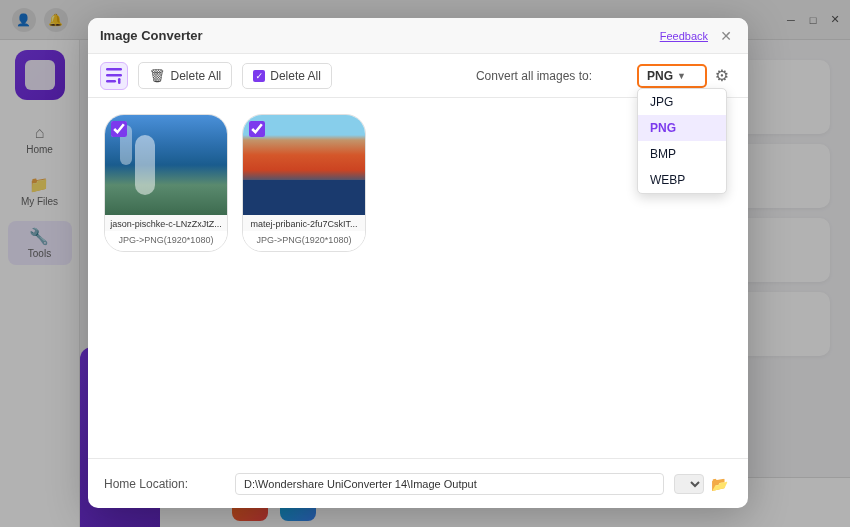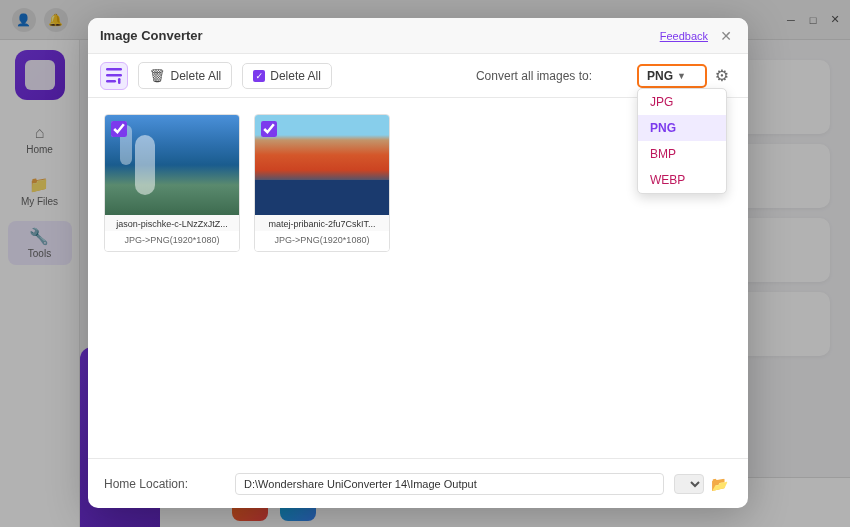--- a/index.html
+++ b/index.html
@@ -289,21 +289,21 @@
       background: white;
       border: 1px solid #ddd;
       border-radius: 5px;
       box-shadow: 0 4px 12px rgba(0,0,0,0.15);
       z-index: 100;
       overflow: hidden;
     }
     .dropdown-item {
       padding: 6px 12px;
       font-size: 12px;
-      color: #be185d;
+      color: #0f172a;
       cursor: pointer;
     }
     .dropdown-item.selected { background: #f0ebff; color: #7c3aed; font-weight: 600; }
 
     .settings-icon-btn {
       width: 28px;
       height: 28px;
       display: flex;
       align-items: center;
       justify-content: center;
@@ -319,23 +319,23 @@
       padding: 16px;
       display: flex;
       flex-wrap: wrap;
       gap: 14px;
       align-content: flex-start;
       overflow-y: auto;
     }
 
     
     .image-card {
-      width: 136px;
+      width: 124px;
       border: 1px solid #e0e0e0;
-      border-radius: 4px;
+      border-radius: 20px;
       overflow: hidden;
       position: relative;
     }
     .image-card-checkbox {
       position: absolute;
       top: 6px;
       left: 6px;
       width: 16px;
       height: 16px;
       accent-color: #7c3aed;

